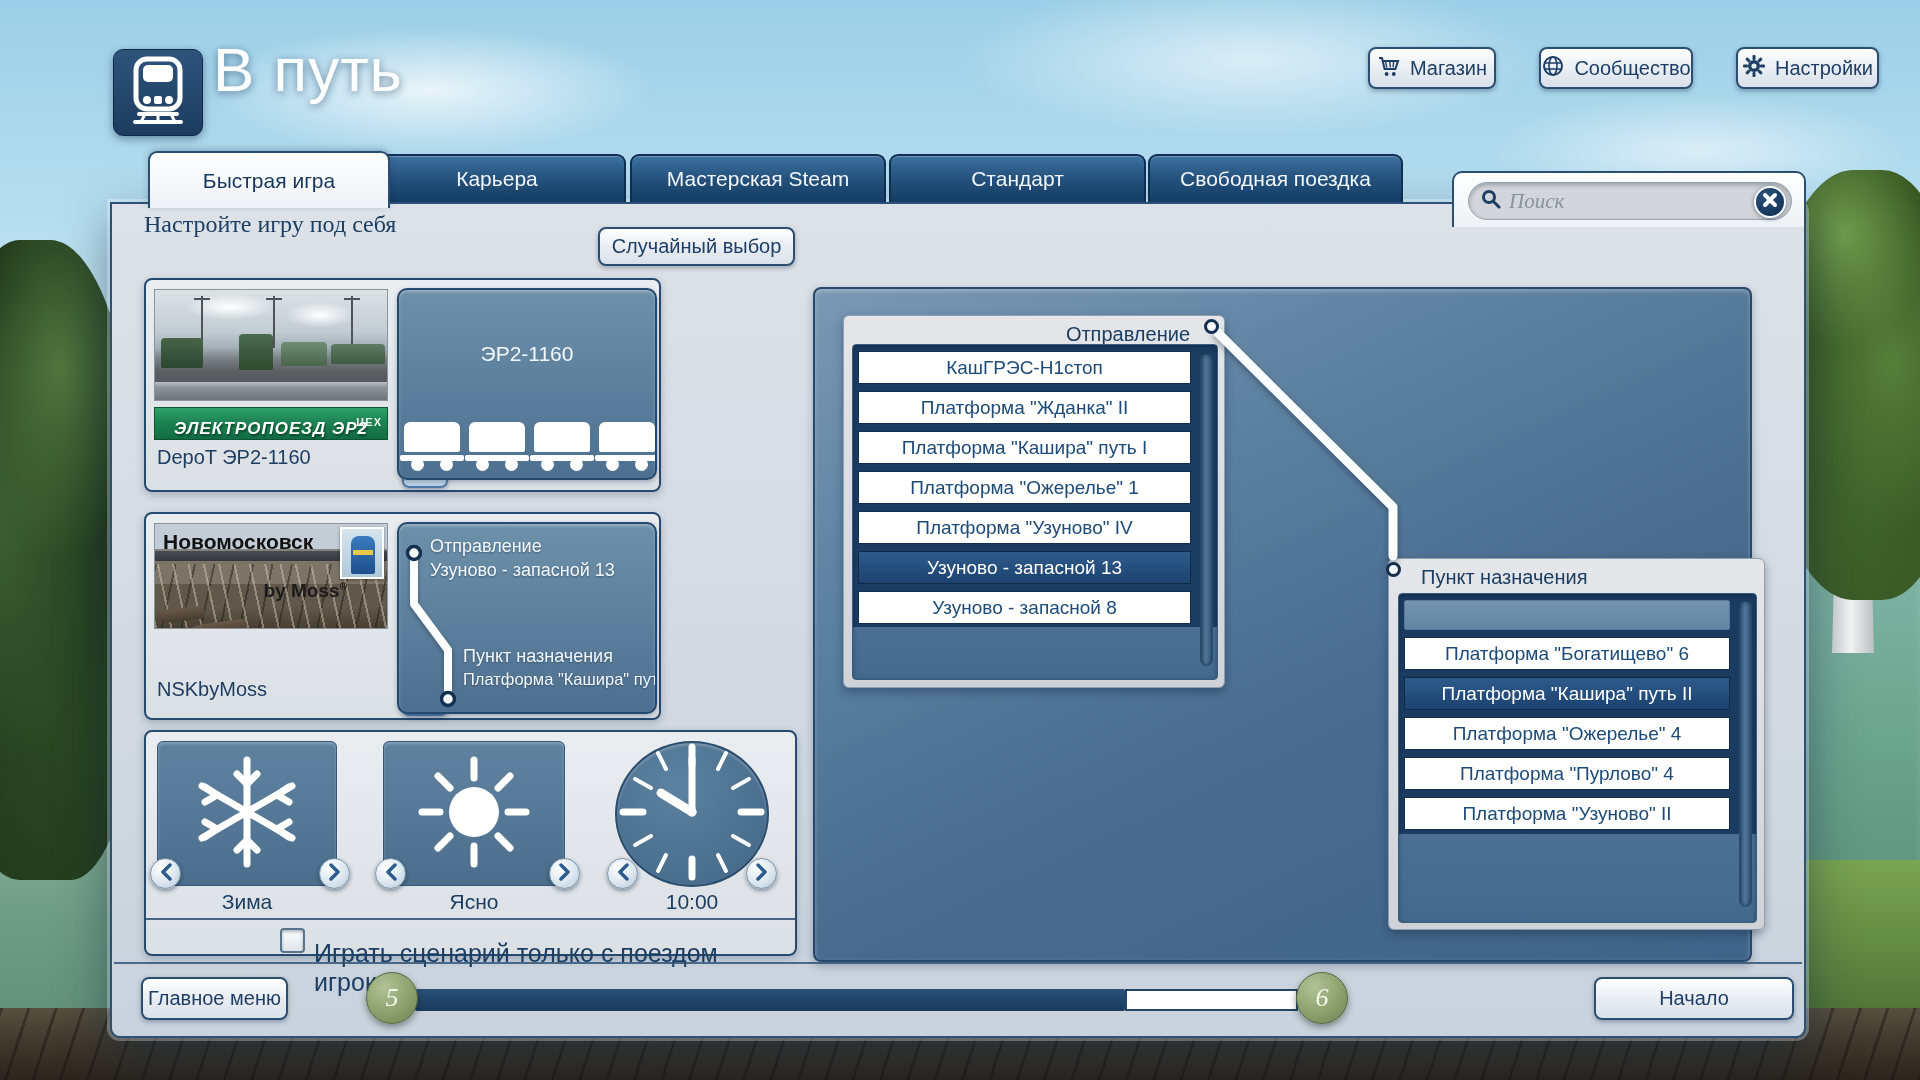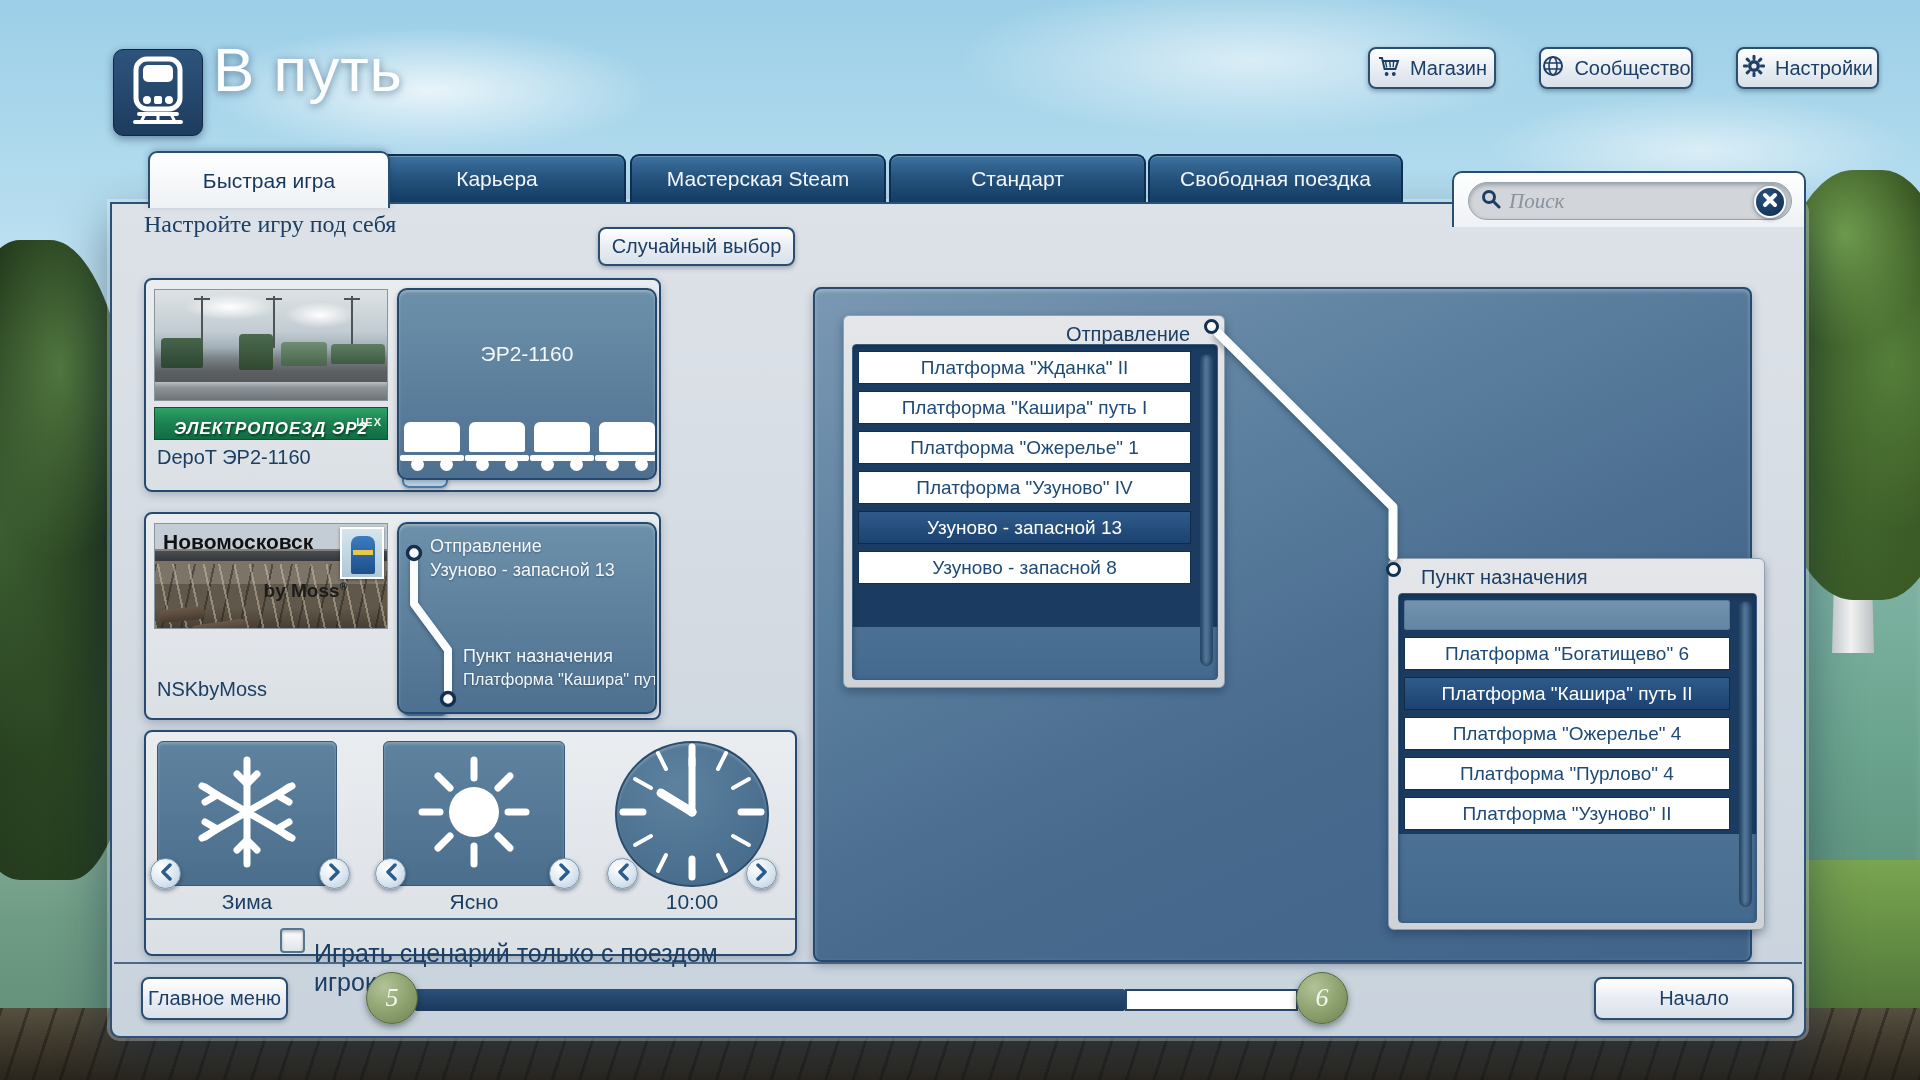--- a/index.html
+++ b/index.html
@@ -455,20 +455,21 @@
     <div class="wdivider"></div>
     <div class="checkbox"></div>
     <div class="cb-label">Играть сценарий только с поездом игрока</div>
   </div>
 
   <div class="big-panel"></div>
 
   <div class="list-frame" style="left:843px;top:315px;width:382px;height:373px;">
     <div class="list-title" style="right:34px;">Отправление</div>
     <div class="list-inset" style="left:8px;top:28px;width:366px;height:336px;background:linear-gradient(180deg,#1b3c60 0,#1b3c60 282px,#4b7093 282px,#436a8e 100%);">
+        <div class="lrow">КашГРЭС-Н1стоп</div>
         <div class="lrow">Платформа "Жданка" II</div>
         <div class="lrow">Платформа "Кашира" путь I</div>
         <div class="lrow">Платформа "Ожерелье" 1</div>
         <div class="lrow">Платформа "Узуново" IV</div>
         <div class="lrow sel">Узуново - запасной 13</div>
         <div class="lrow">Узуново - запасной 8</div>
       </div>
     <div class="vscroll" style="right:11px;top:38px;height:312px;"></div>
   </div>
 

